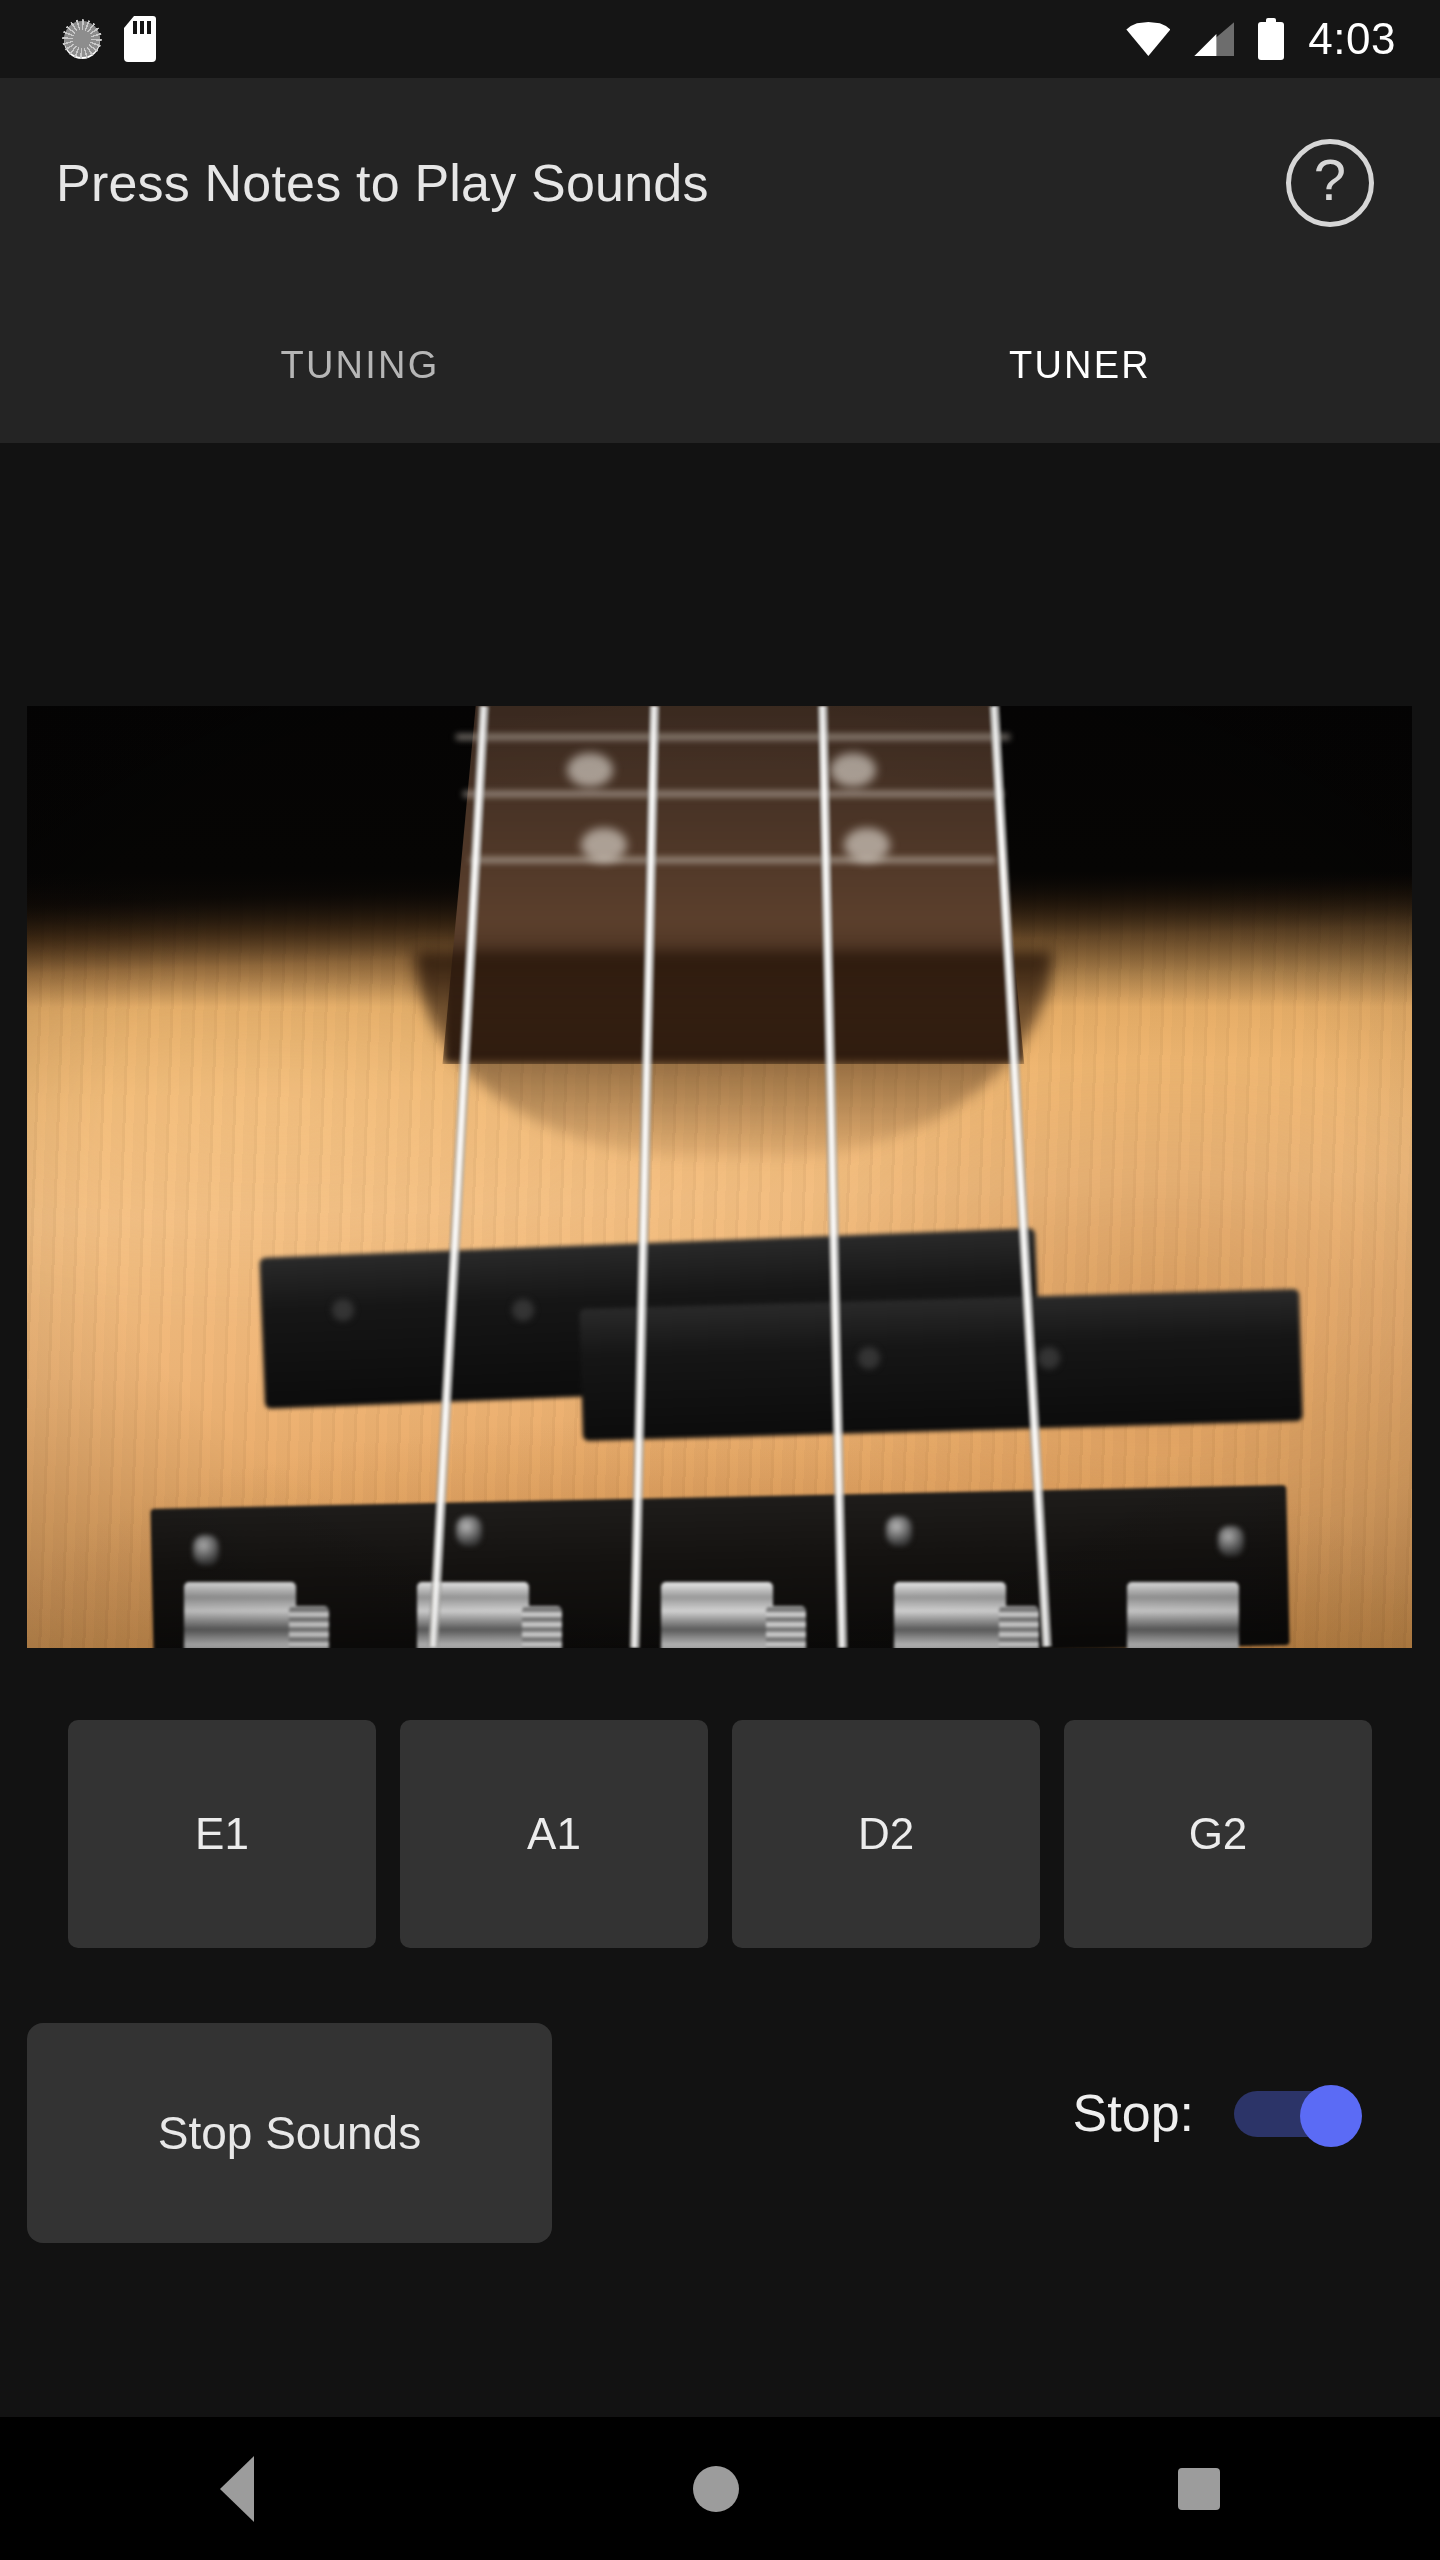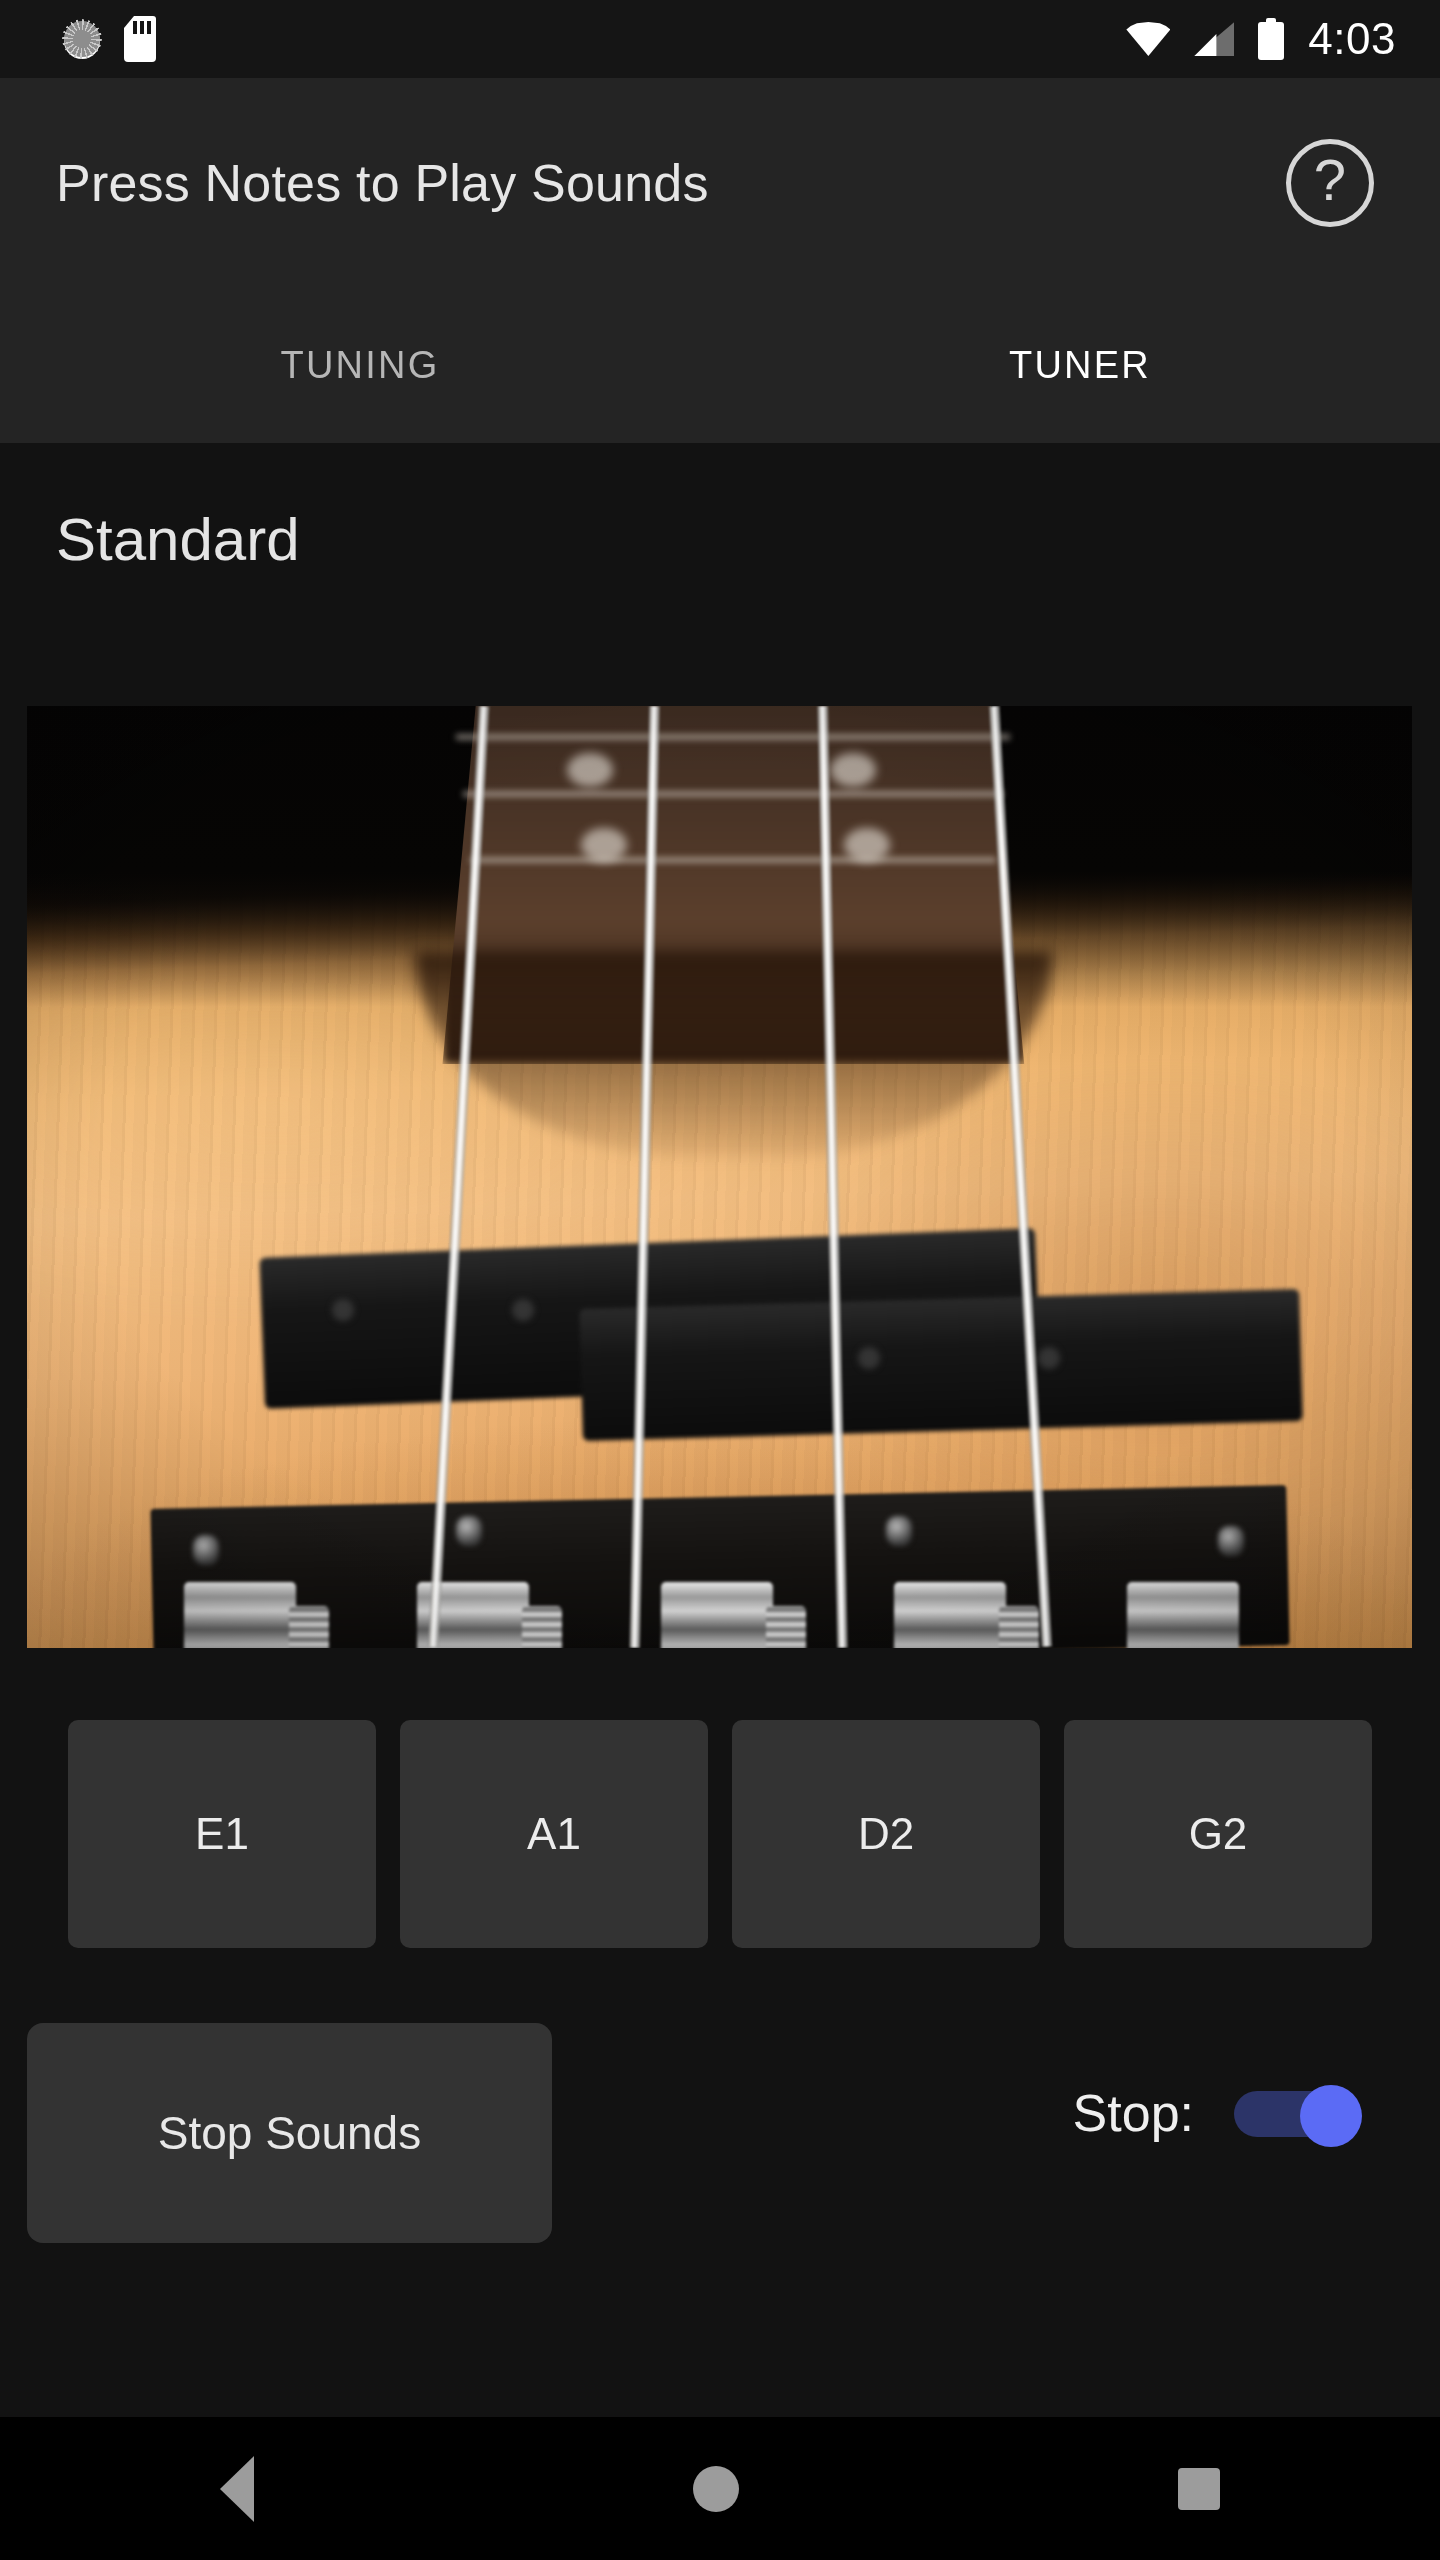--- a/index.html
+++ b/index.html
@@ -307,21 +307,20 @@
 
     </div>
     <div class="tab active">
       <span>TUNER</span>
       <div class="indicator"></div>
     </div>
   </div>
 
   <div class="content">
 
-    <div class="tuning-name">Standard</div>
 
     <div class="photo">
       <div class="scene">
         <div class="wood"></div>
         <div class="wood-blotch"></div>
         <div class="wood-grain"></div>
         <div class="bg-dark"></div>
 
         <div class="neck"></div>
         <div class="fret" style="left:31%; top:3%;  width:40%;"></div>

